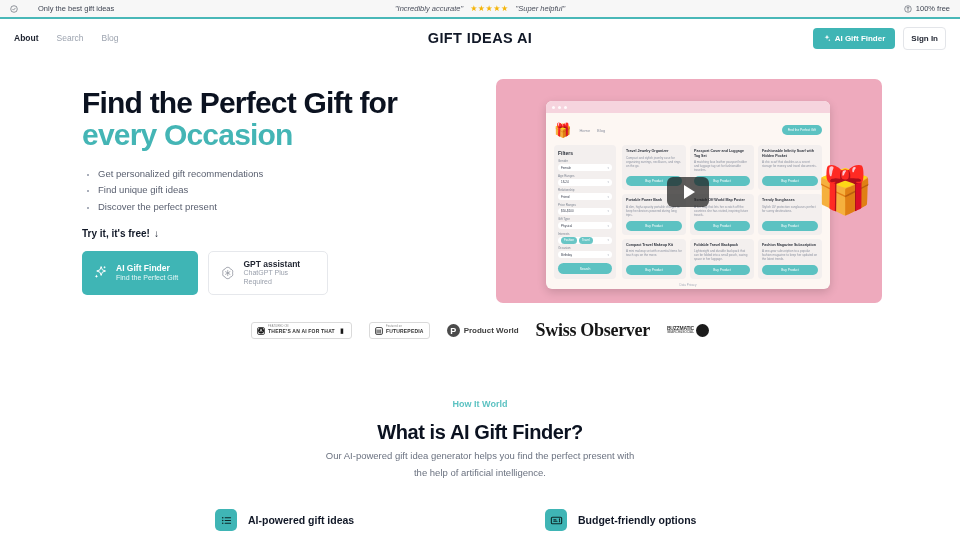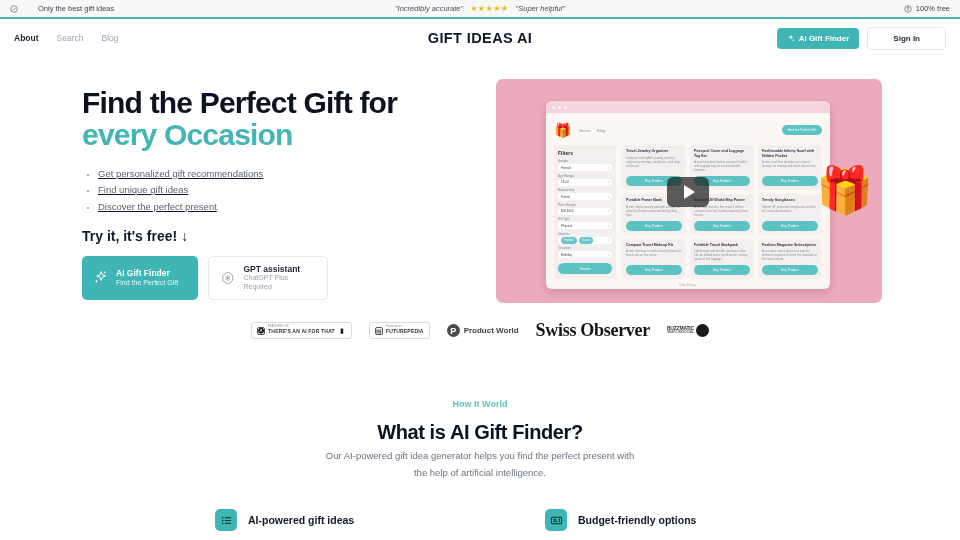--- a/index.html
+++ b/index.html
@@ -49,32 +49,32 @@
     color: #111827; pointer-events: none;
   }
   .nav-right { margin-left: auto; display: flex; align-items: center; gap: 8px; z-index:2; }
   .btn-primary {
     background: #3fb5b5; color: #fff; border: none; border-radius: 4px;
     font-size: 8px; font-weight: 600; padding: 6px 10px;
     display: flex; align-items: center; gap: 4px; cursor: pointer;
   }
   .btn-ghost {
     background: #fff; color: #1f2430; border: 1px solid #e3e5e9; border-radius: 4px;
-    font-size: 8px; font-weight: 600; padding: 6px 25px; cursor: pointer;
+    font-size: 8px; font-weight: 600; padding: 6px 7px; cursor: pointer;
   }
 
   
   .hero { display: flex; padding: 22px 14px 0 14px; gap: 10px; }
   .hero-left { width: 470px; padding-left: 68px; padding-top: 8px; }
   h1.title { font-size: 30px; line-height: 1.08; font-weight: 800; letter-spacing: -0.8px; color: #0b1220; }
   h1.title .accent { color: #44b5b5; }
-  ul.bullets { margin: 14px 0 0 16px; text-decoration: underline; }
+  ul.bullets { margin: 14px 0 0 16px; }
   ul.bullets li { font-size: 9.5px; color: #5a6070; line-height: 1.75; }
   ul.bullets li::marker { color: #8e95a4; font-size: 8px; }
-  .tryit { margin-top: 12px; font-size: 14px; font-weight: 700; color: #111827; display:flex; align-items:center; gap:4px;}
+  .tryit { margin-top: 12px; font-size: 10px; font-weight: 700; color: #111827; display:flex; align-items:center; gap:4px;}
   .cta-row { display: flex; gap: 10px; margin-top: 12px; }
   .cta {
     display: flex; align-items: center; gap: 8px;
     border-radius: 5px; padding: 7px 11px; cursor: pointer;
   }
   .cta.teal { background: #3fb5b5; color: #fff; width: 116px; }
   .cta.white { background: #fff; border: 1px solid #e6e8ec; color: #1f2430; width: 120px; }
   .cta .t1 { font-size: 8.5px; font-weight: 700; line-height: 1.25; }
   .cta .t2 { font-size: 7px; line-height: 1.25; }
   .cta.teal .t2 { color: #e6f7f7; }

